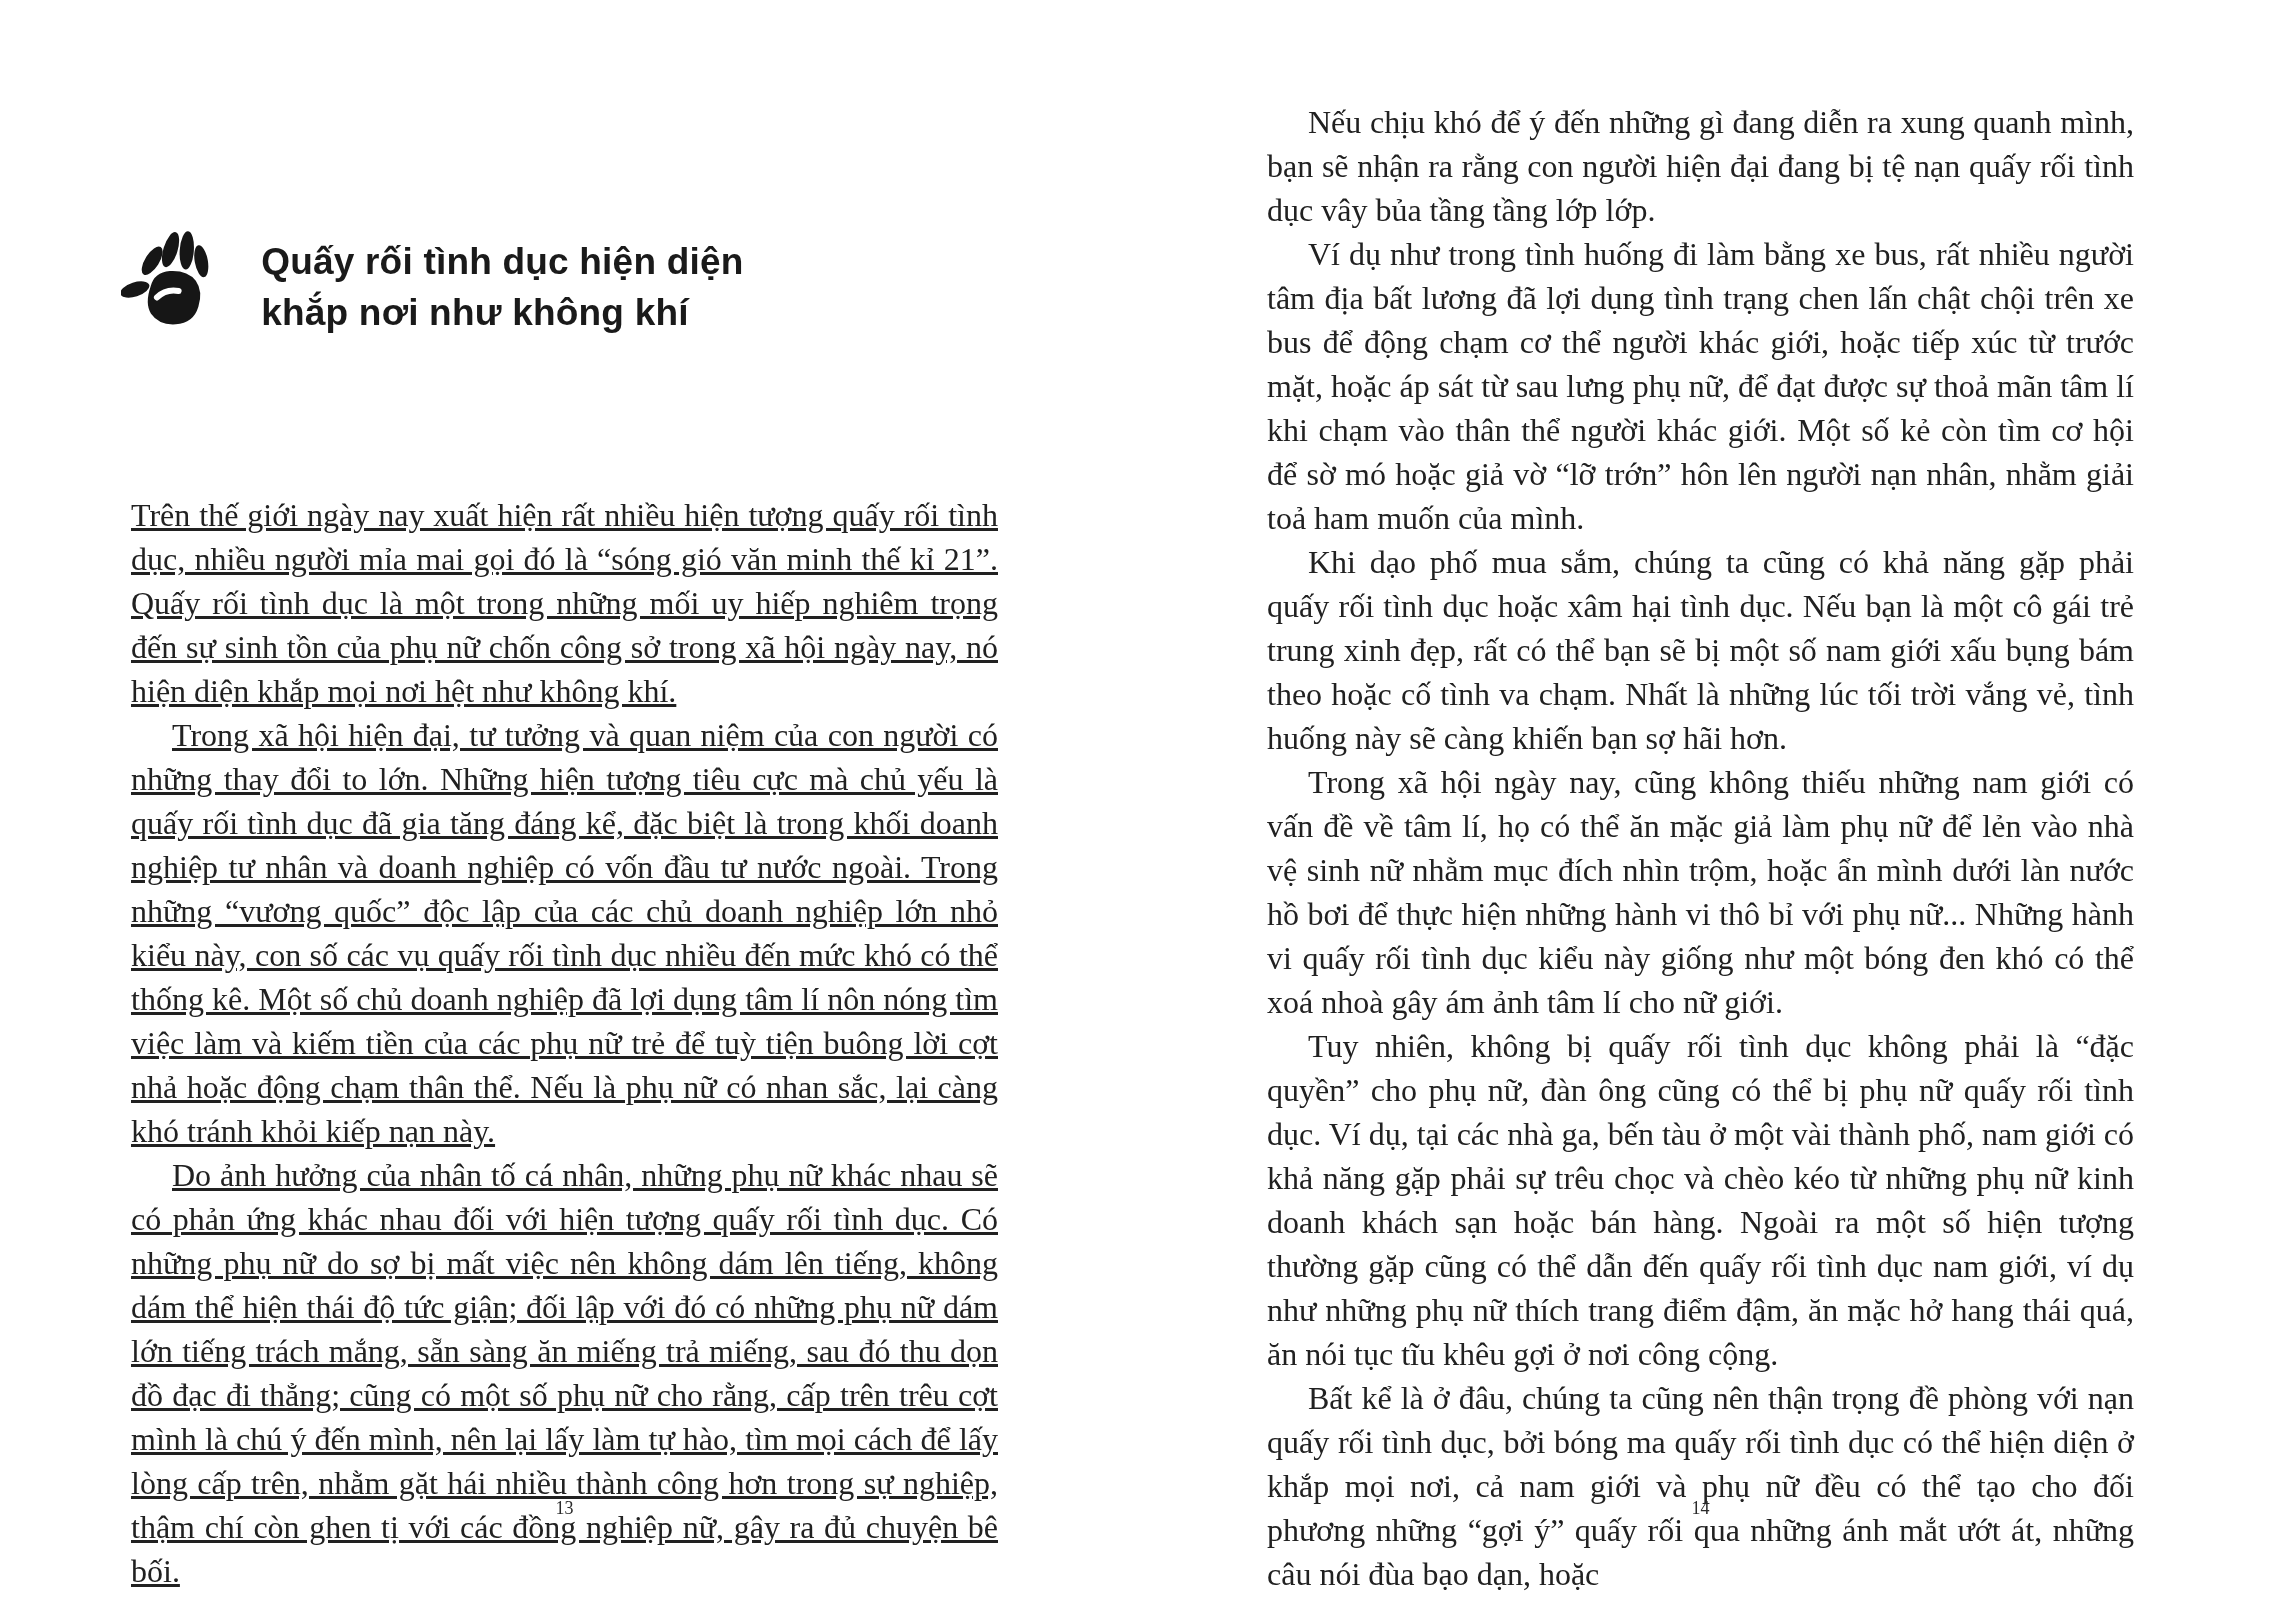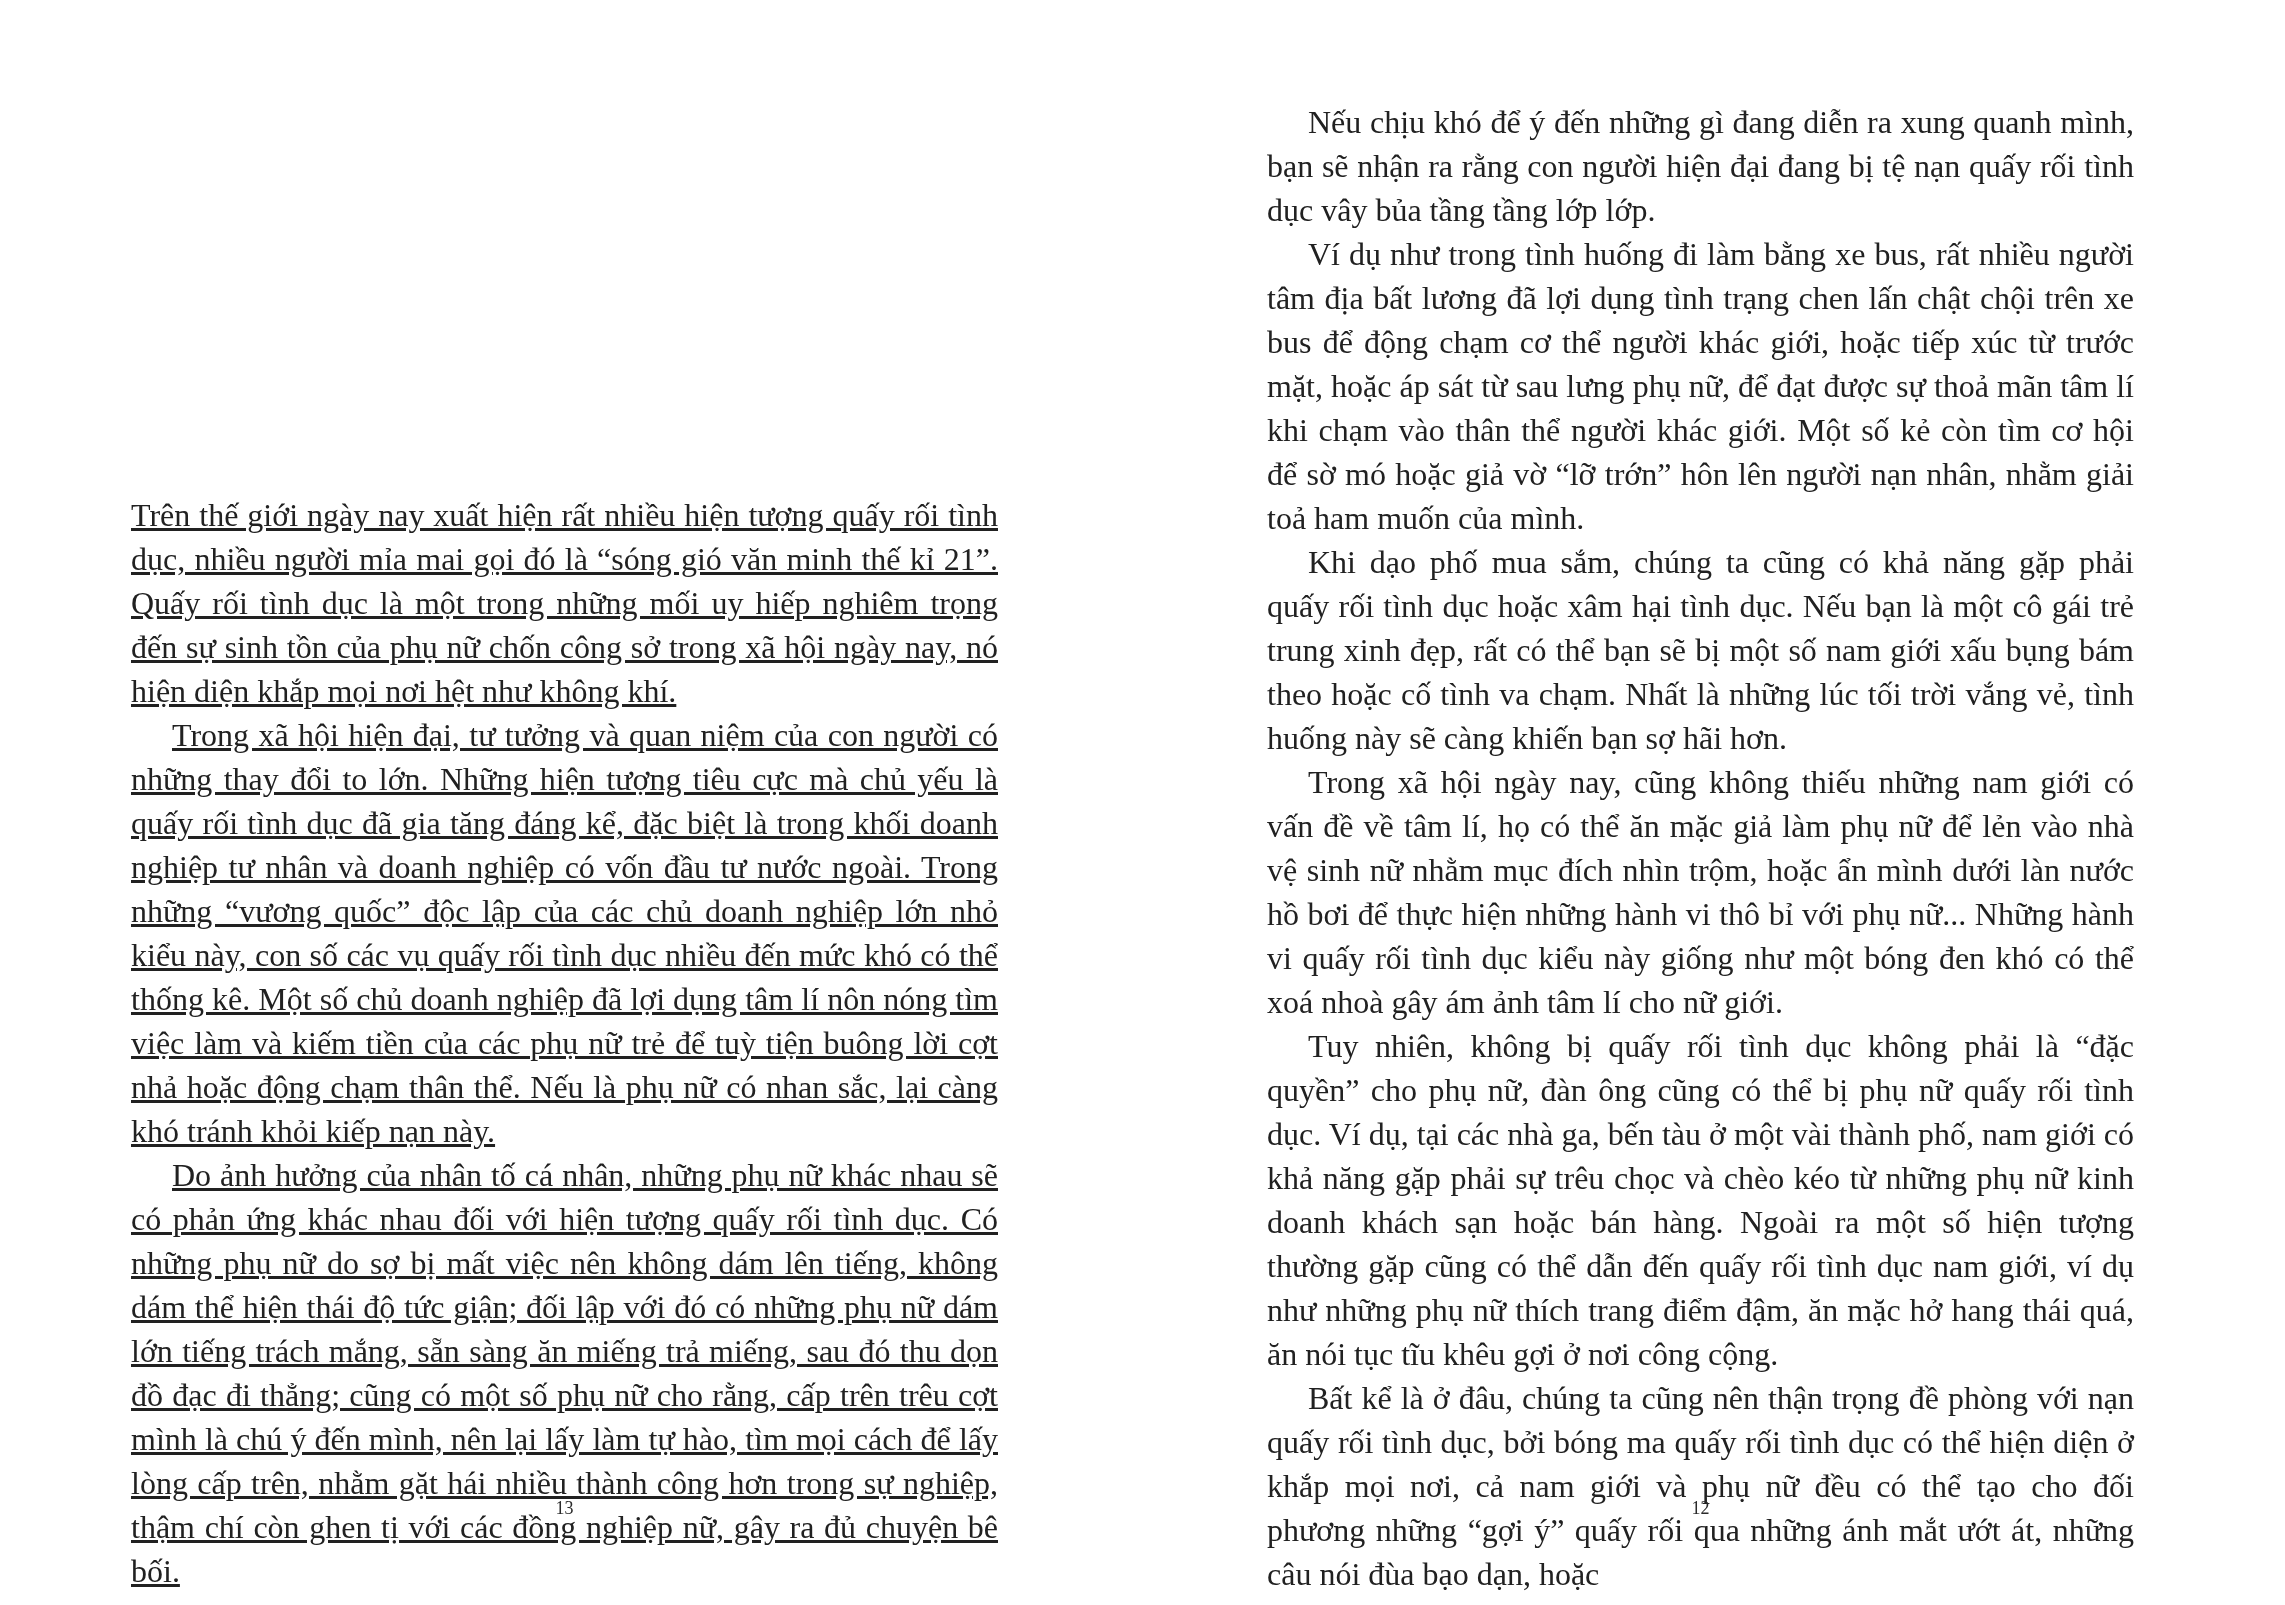--- a/index.html
+++ b/index.html
@@ -83,20 +83,36 @@
     color: #2a2a2a;
   }
 </style>
 </head>
 <body>
 
 <div class="spread">
 
   <section class="page page-left">
 
+    <header class="chapter-head">
+      <span class="hand">
+        <svg viewBox="0 0 110 106" xmlns="http://www.w3.org/2000/svg" aria-hidden="true">
+          <g fill="#161616" transform="rotate(10 55 55)">
+            <path d="M30 60 Q31 46 46 42 Q63 38 73 47 Q82 56 80 72 Q78 89 61 93 Q45 97 35 87 Q27 78 30 60 Z"></path>
+            <ellipse cx="27" cy="35" rx="7" ry="16" transform="rotate(22 27 35)"></ellipse>
+            <ellipse cx="43" cy="21" rx="7" ry="18" transform="rotate(7 43 21)"></ellipse>
+            <ellipse cx="59" cy="19" rx="7" ry="19" transform="rotate(-6 59 19)"></ellipse>
+            <ellipse cx="75" cy="27" rx="6.5" ry="16" transform="rotate(-20 75 27)"></ellipse>
+            <ellipse cx="15" cy="66" rx="7" ry="15" transform="rotate(62 15 66)"></ellipse>
+            <path d="M38 70 Q45 60 58 60" stroke="#ffffff" stroke-width="6" fill="none" stroke-linecap="round"></path>
+          </g>
+        </svg>
+      </span>
+      <h1 class="chapter-title">Quấy rối tình dục hiện diện khắp nơi như không khí</h1>
+    </header>
 
     <div class="body">
       <p class="para no-indent">Trên thế giới ngày nay xuất hiện rất nhiều hiện tượng quấy rối tình dục, nhiều người mỉa mai gọi đó là “sóng gió văn minh thế kỉ 21”. Quấy rối tình dục là một trong những mối uy hiếp nghiêm trọng đến sự sinh tồn của phụ nữ chốn công sở trong xã hội ngày nay, nó hiện diện khắp mọi nơi hệt như không khí.</p>
       <p class="para">Trong xã hội hiện đại, tư tưởng và quan niệm của con người có những thay đổi to lớn. Những hiện tượng tiêu cực mà chủ yếu là quấy rối tình dục đã gia tăng đáng kể, đặc biệt là trong khối doanh nghiệp tư nhân và doanh nghiệp có vốn đầu tư nước ngoài. Trong những “vương quốc” độc lập của các chủ doanh nghiệp lớn nhỏ kiểu này, con số các vụ quấy rối tình dục nhiều đến mức khó có thể thống kê. Một số chủ doanh nghiệp đã lợi dụng tâm lí nôn nóng tìm việc làm và kiếm tiền của các phụ nữ trẻ để tuỳ tiện buông lời cợt nhả hoặc động chạm thân thể. Nếu là phụ nữ có nhan sắc, lại càng khó tránh khỏi kiếp nạn này.</p>
       <p class="para">Do ảnh hưởng của nhân tố cá nhân, những phụ nữ khác nhau sẽ có phản ứng khác nhau đối với hiện tượng quấy rối tình dục. Có những phụ nữ do sợ bị mất việc nên không dám lên tiếng, không dám thể hiện thái độ tức giận; đối lập với đó có những phụ nữ dám lớn tiếng trách mắng, sẵn sàng ăn miếng trả miếng, sau đó thu dọn đồ đạc đi thẳng; cũng có một số phụ nữ cho rằng, cấp trên trêu cợt mình là chú ý đến mình, nên lại lấy làm tự hào, tìm mọi cách để lấy lòng cấp trên, nhằm gặt hái nhiều thành công hơn trong sự nghiệp, thậm chí còn ghen tị với các đồng nghiệp nữ, gây ra đủ chuyện bê bối.</p>
     </div>
 
     <footer class="folio">13</footer>
   </section>
 
@@ -104,17 +120,17 @@
 
     <div class="body">
       <p class="para">Nếu chịu khó để ý đến những gì đang diễn ra xung quanh mình, bạn sẽ nhận ra rằng con người hiện đại đang bị tệ nạn quấy rối tình dục vây bủa tầng tầng lớp lớp.</p>
       <p class="para">Ví dụ như trong tình huống đi làm bằng xe bus, rất nhiều người tâm địa bất lương đã lợi dụng tình trạng chen lấn chật chội trên xe bus để động chạm cơ thể người khác giới, hoặc tiếp xúc từ trước mặt, hoặc áp sát từ sau lưng phụ nữ, để đạt được sự thoả mãn tâm lí khi chạm vào thân thể người khác giới. Một số kẻ còn tìm cơ hội để sờ mó hoặc giả vờ “lỡ trớn” hôn lên người nạn nhân, nhằm giải toả ham muốn của mình.</p>
       <p class="para">Khi dạo phố mua sắm, chúng ta cũng có khả năng gặp phải quấy rối tình dục hoặc xâm hại tình dục. Nếu bạn là một cô gái trẻ trung xinh đẹp, rất có thể bạn sẽ bị một số nam giới xấu bụng bám theo hoặc cố tình va chạm. Nhất là những lúc tối trời vắng vẻ, tình huống này sẽ càng khiến bạn sợ hãi hơn.</p>
       <p class="para">Trong xã hội ngày nay, cũng không thiếu những nam giới có vấn đề về tâm lí, họ có thể ăn mặc giả làm phụ nữ để lẻn vào nhà vệ sinh nữ nhằm mục đích nhìn trộm, hoặc ẩn mình dưới làn nước hồ bơi để thực hiện những hành vi thô bỉ với phụ nữ... Những hành vi quấy rối tình dục kiểu này giống như một bóng đen khó có thể xoá nhoà gây ám ảnh tâm lí cho nữ giới.</p>
       <p class="para">Tuy nhiên, không bị quấy rối tình dục không phải là “đặc quyền” cho phụ nữ, đàn ông cũng có thể bị phụ nữ quấy rối tình dục. Ví dụ, tại các nhà ga, bến tàu ở một vài thành phố, nam giới có khả năng gặp phải sự trêu chọc và chèo kéo từ những phụ nữ kinh doanh khách sạn hoặc bán hàng. Ngoài ra một số hiện tượng thường gặp cũng có thể dẫn đến quấy rối tình dục nam giới, ví dụ như những phụ nữ thích trang điểm đậm, ăn mặc hở hang thái quá, ăn nói tục tĩu khêu gợi ở nơi công cộng.</p>
       <p class="para">Bất kể là ở đâu, chúng ta cũng nên thận trọng đề phòng với nạn quấy rối tình dục, bởi bóng ma quấy rối tình dục có thể hiện diện ở khắp mọi nơi, cả nam giới và phụ nữ đều có thể tạo cho đối phương những “gợi ý” quấy rối qua những ánh mắt ướt át, những câu nói đùa bạo dạn, hoặc</p>
     </div>
 
-    <footer class="folio">12</footer>
+    <footer class="folio">14</footer>
   </section>
 
 </div>
 
 
 </body></html>

